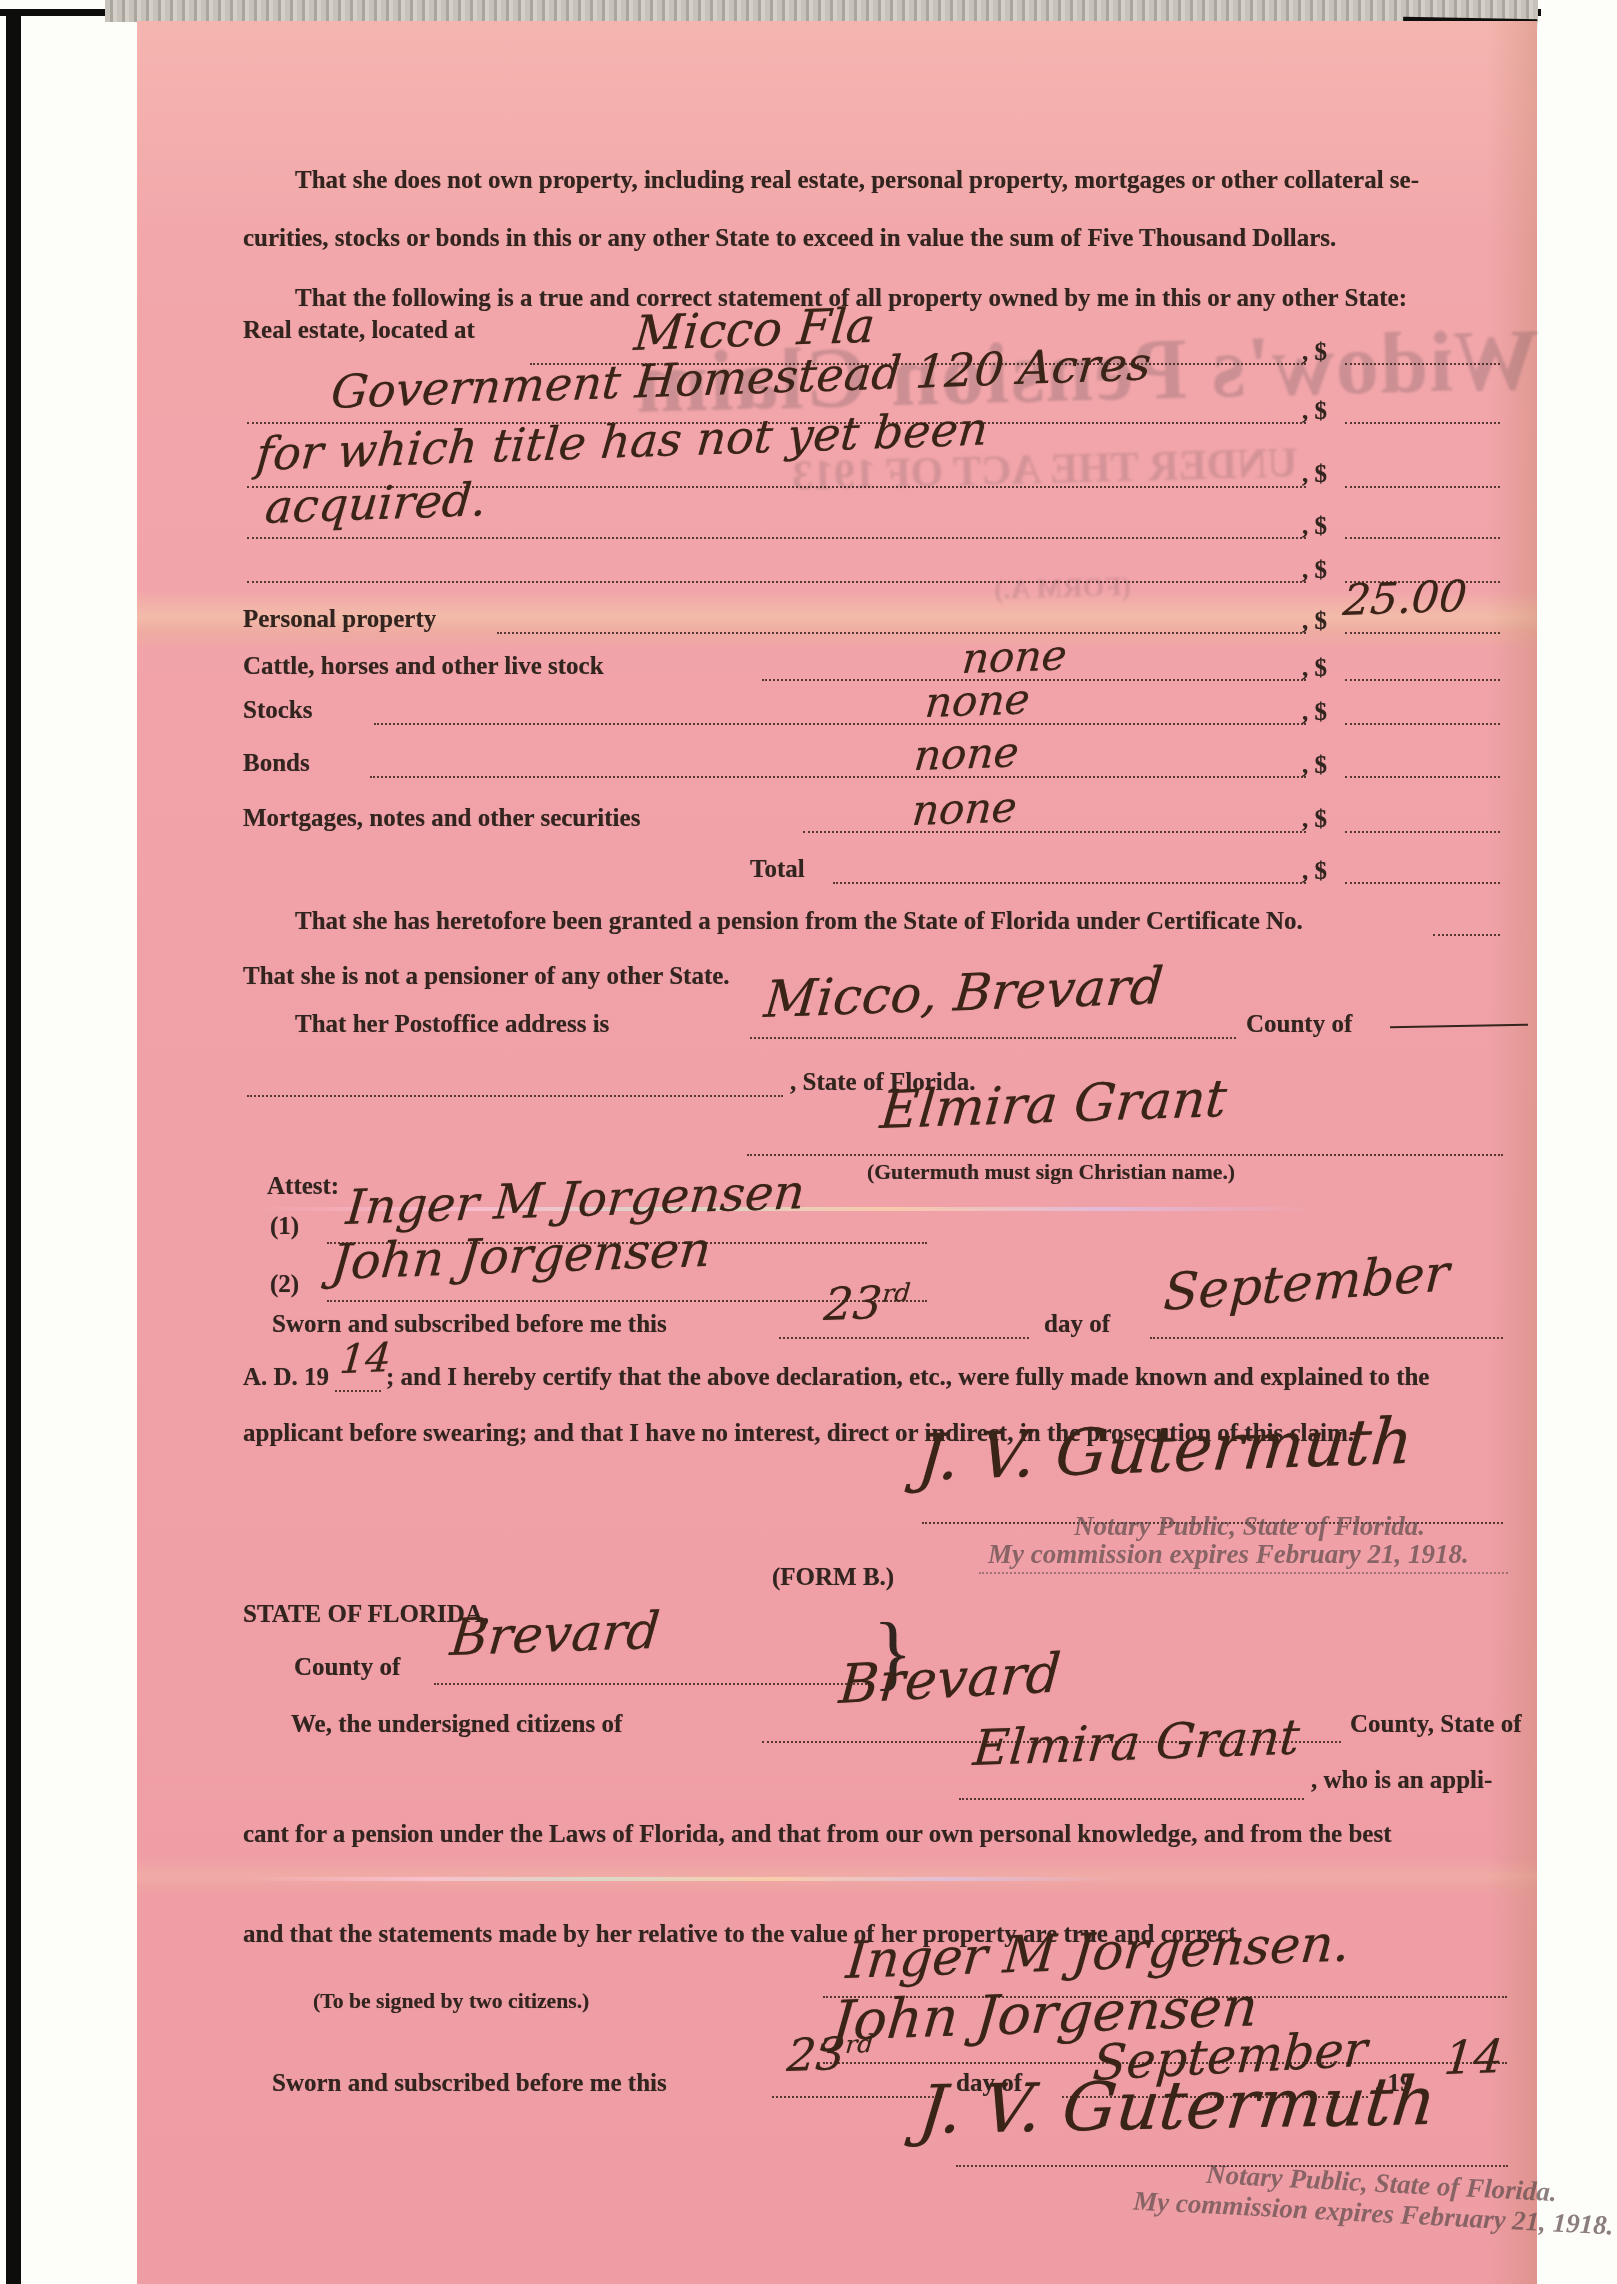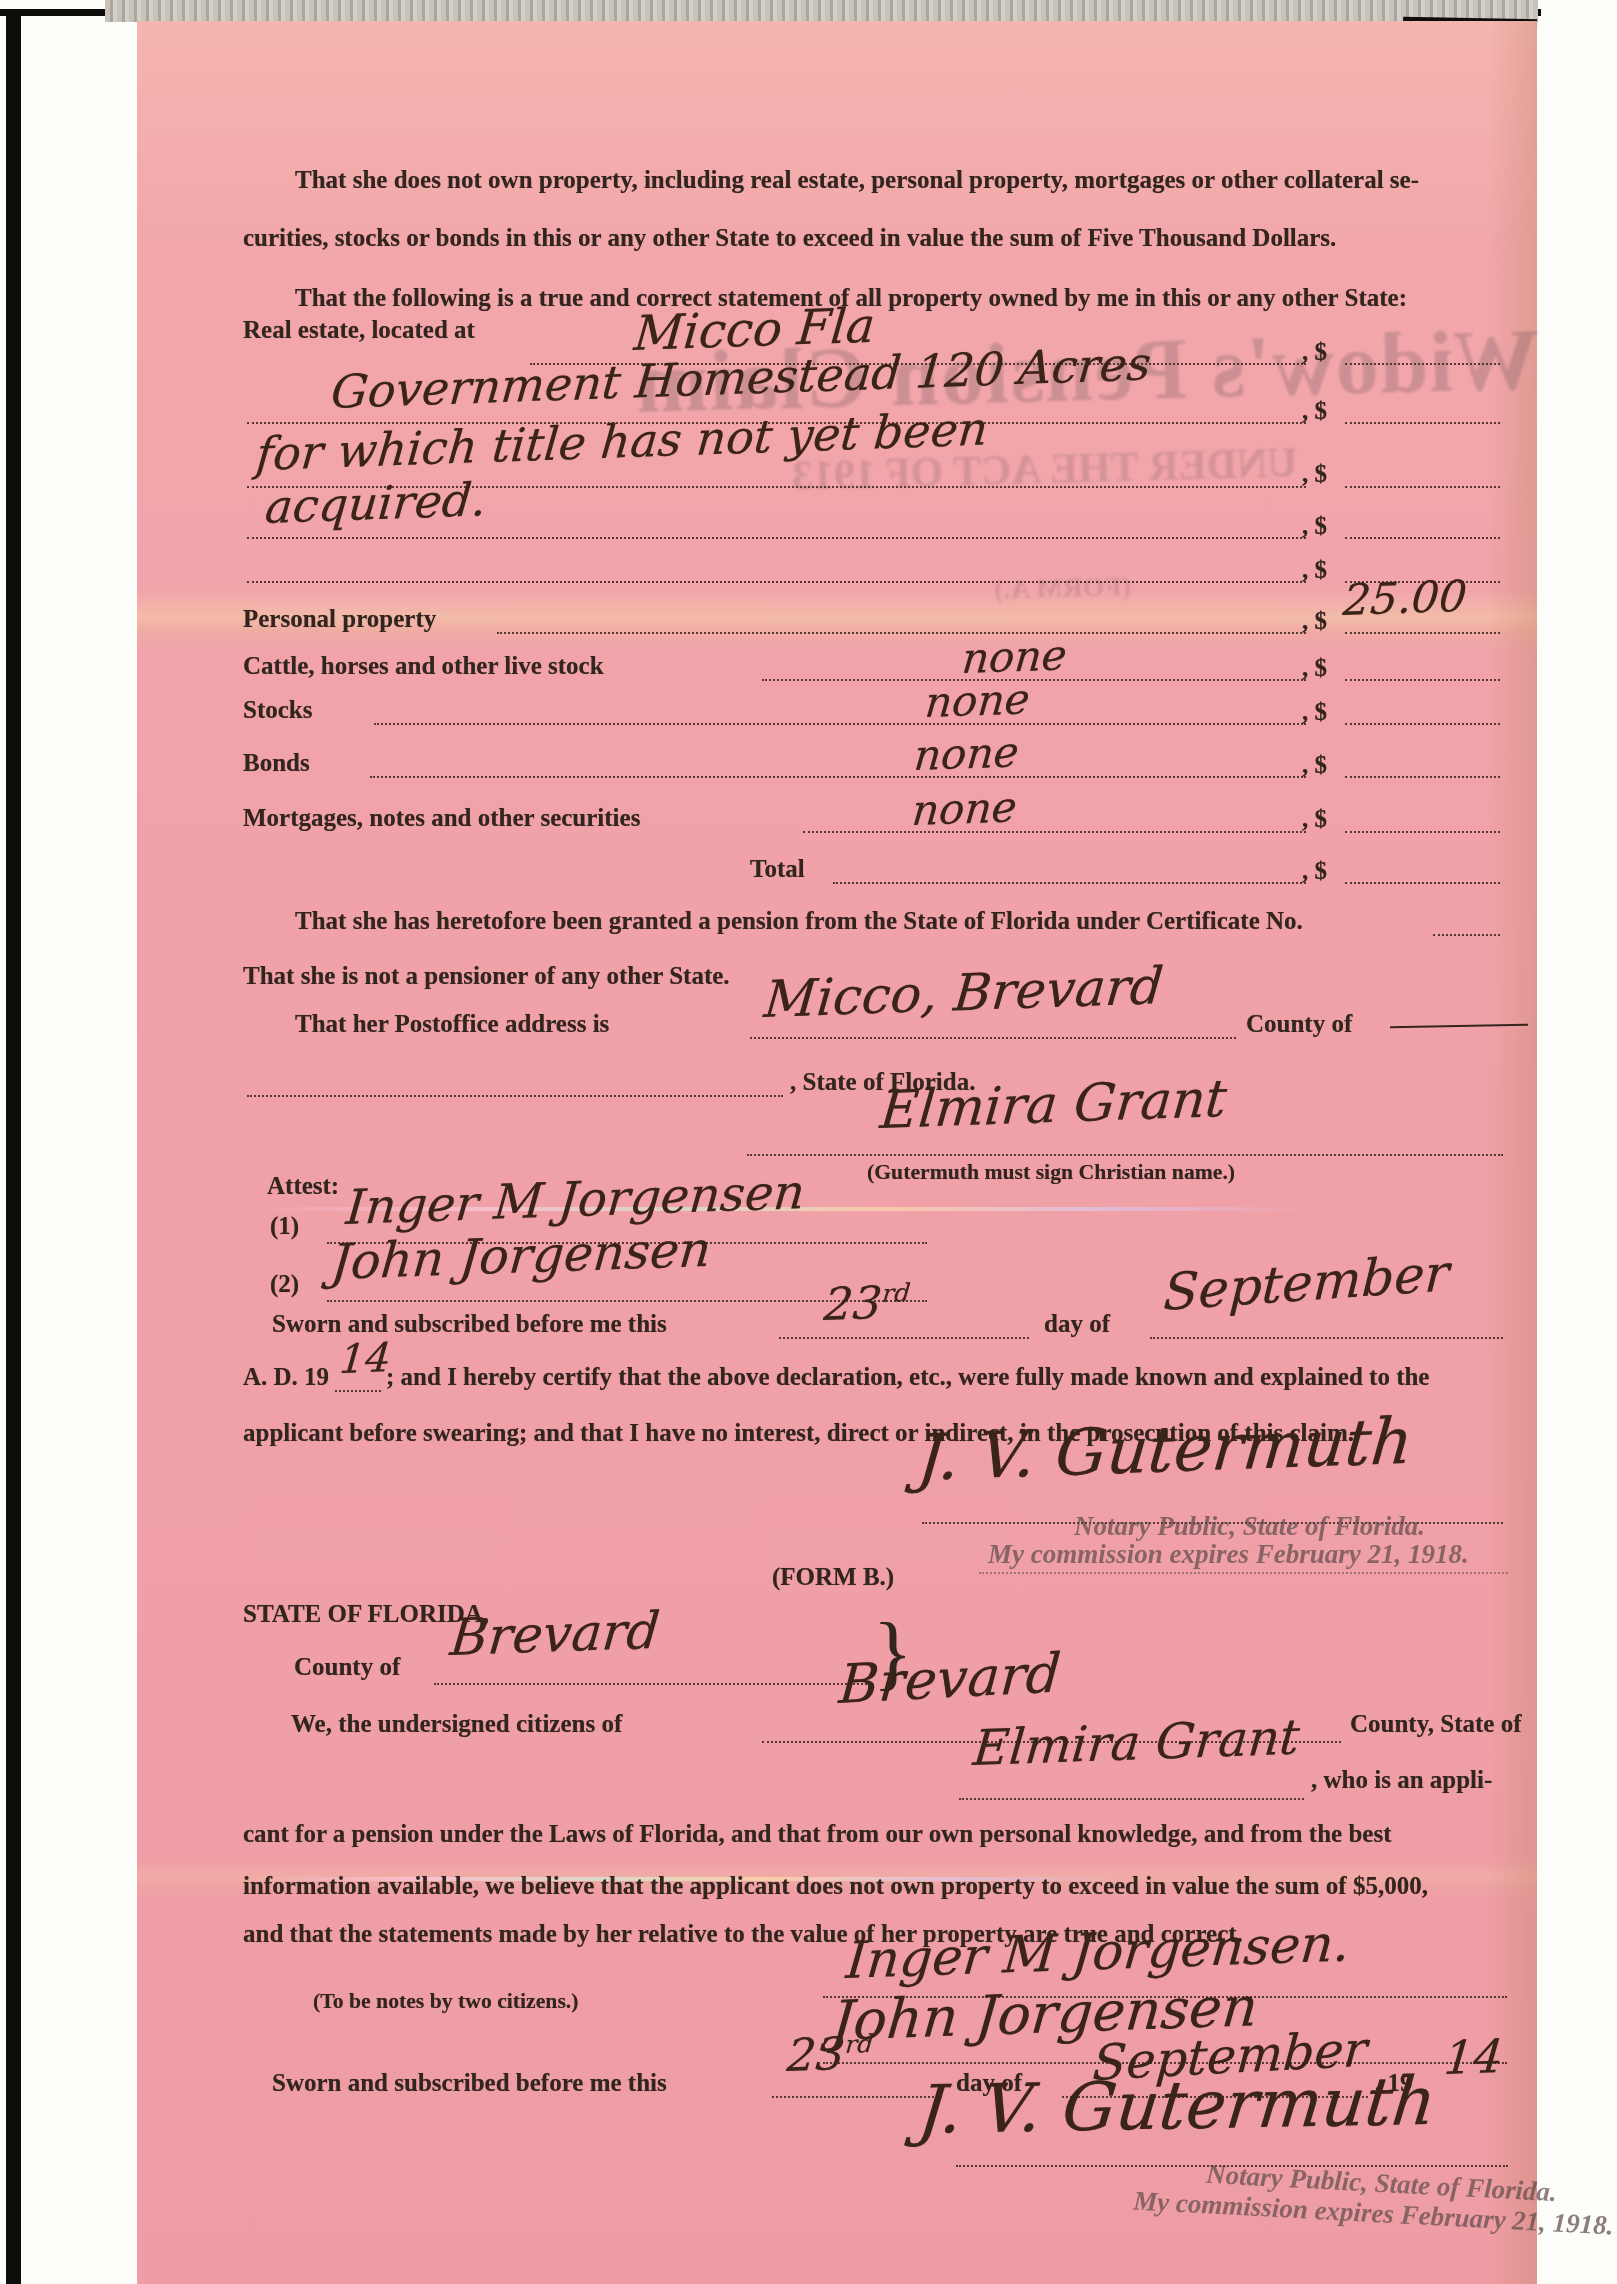--- a/index.html
+++ b/index.html
@@ -177,26 +177,25 @@
   <div class="pt" style="left:291px;top:1710px;">We, the undersigned citizens of</div>
   <div class="dl" style="left:762px;top:1741px;width:579px;"></div>
   <div class="hw" style="left:837px;top:1653px;font-size:54px;transform:skewX(-7deg) rotate(-3deg);">Brevard</div>
   <div class="pt" style="left:1350px;top:1710px;">County, State of</div>
 
   <div class="dl" style="left:959px;top:1798px;width:345px;"></div>
   <div class="hw" style="left:971px;top:1720px;font-size:49px;">Elmira Grant</div>
   <div class="pt" style="left:1311px;top:1766px;">, who is an appli-</div>
 
   <div class="pt" style="left:243px;top:1820px;">cant for a pension under the Laws of Florida, and that from our own personal knowledge, and from the best</div>
-  <div class="pt" style="left:243px;top:1872px;">information available, we believe that the applicant does not own property to exceed in value the sum of $5,000,</div>
   <div class="pt" style="left:243px;top:1920px;">and that the statements made by her relative to the value of her property are true and correct.</div>
 
   <div class="hw" style="left:844px;top:1931px;font-size:51px;">Inger M Jorgensen.</div>
   <div class="dl" style="left:823px;top:1996px;width:684px;"></div>
-  <div class="pt sm" style="left:313px;top:1989px;">(To be notes by two citizens.)</div>
+  <div class="pt sm" style="left:313px;top:1989px;">(To be signed by two citizens.)</div>
   <div class="hw" style="left:829px;top:1989px;font-size:55px;">John Jorgensen</div>
   <div class="dl" style="left:823px;top:2062px;width:684px;"></div>
 
   <div class="pt" style="left:272px;top:2069px;">Sworn and subscribed before me this</div>
   <div class="dl" style="left:772px;top:2096px;width:170px;"></div>
   <div class="hw" style="left:785px;top:2029px;font-size:45px;"><span>23</span><sup>rd</sup></div>
   <div class="pt" style="left:956px;top:2069px;">day of</div>
   <div class="dl" style="left:1062px;top:2096px;width:306px;"></div>
   <div class="hw" style="left:1091px;top:2035px;font-size:49px;transform:skewX(-7deg) rotate(-3deg);">September</div>
   <div class="pt" style="left:1375px;top:2069px;text-align:center;">, 19</div>

